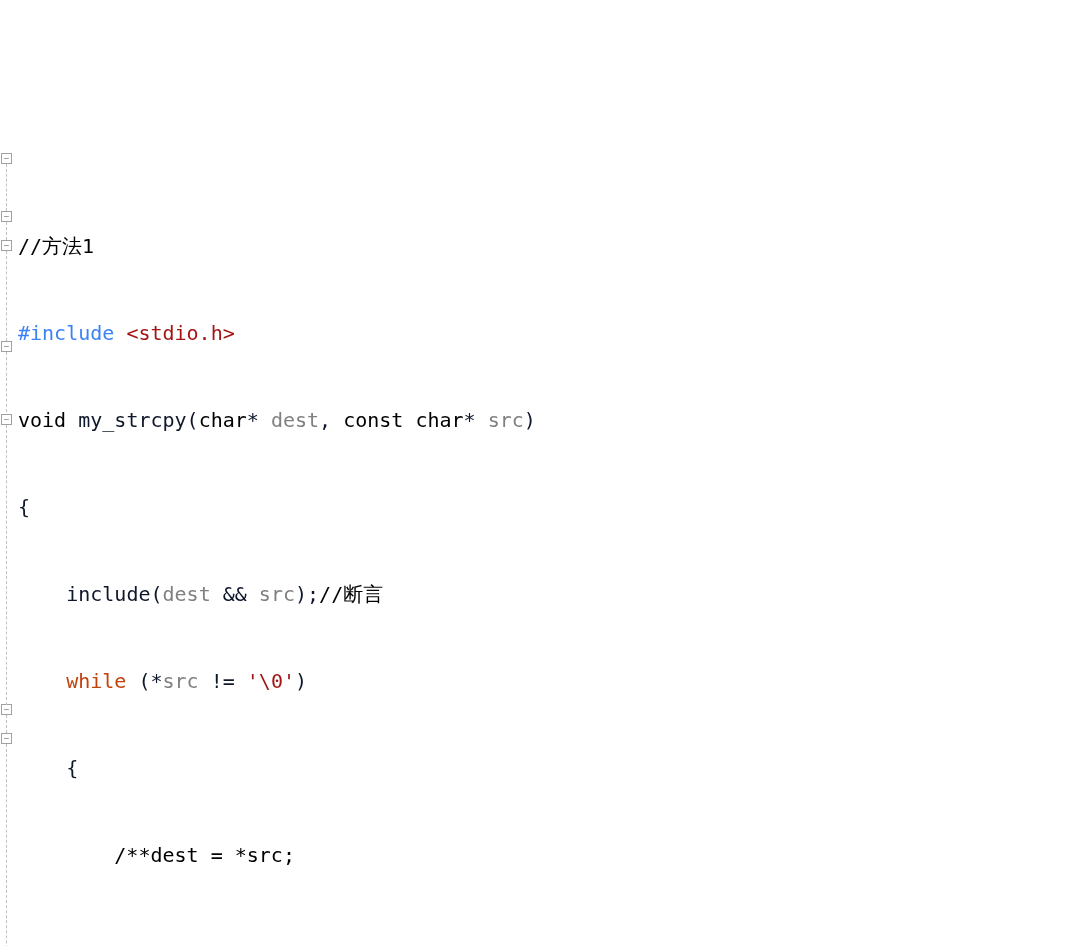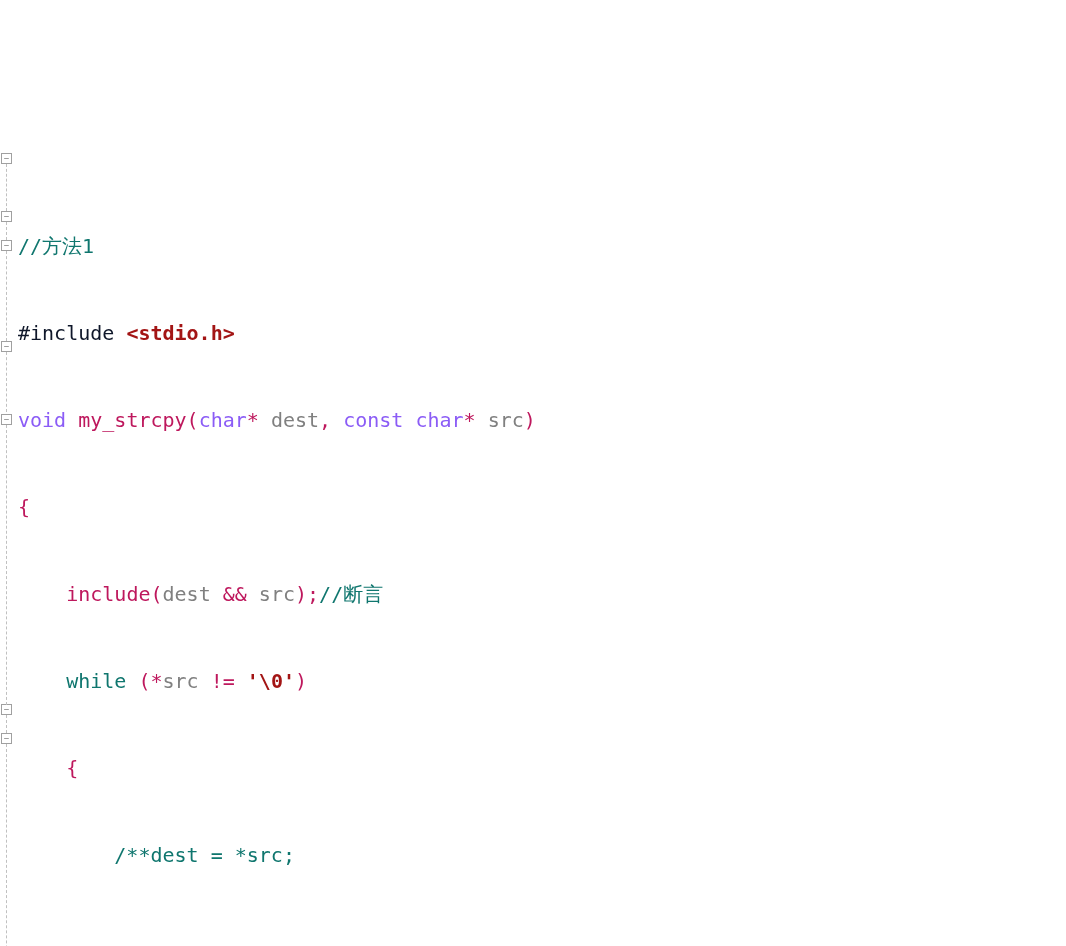--- a/index.html
+++ b/index.html
@@ -34,26 +34,26 @@
     text-align: center;
     color: #808080;
   }
   .guide {
     position: absolute;
     left: 6px;
     width: 0;
     border-left: 1px dashed #c0c0c0;
   }
   .line { display: block; min-height: 1.45em; }
-  .c-green   { color: #0f766e; margin-top: 40px; }
-  .c-gray    { color: #0f172a; }
-  .c-red     { color: #a31515; font-weight: bold; }
-  .c-blue    { color: #8b5cf6; }
-  .c-black   { color: #be185d; }
-  .c-purple  { color: #0f766e; }
+  .c-green   { color: #000000; margin-top: 40px; }
+  .c-gray    { color: #3b82f6; }
+  .c-red     { color: #a31515; }
+  .c-blue    { color: #000000; }
+  .c-black   { color: #0f172a; }
+  .c-purple  { color: #c2410c; }
   .c-gray2   { color: #808080; text-align: center; }
 </style>
 </head>
 <body>
 
 
 
 <div class="editor">
   <div class="gutter">
     <div class="fold" style="top:37px">−</div>

